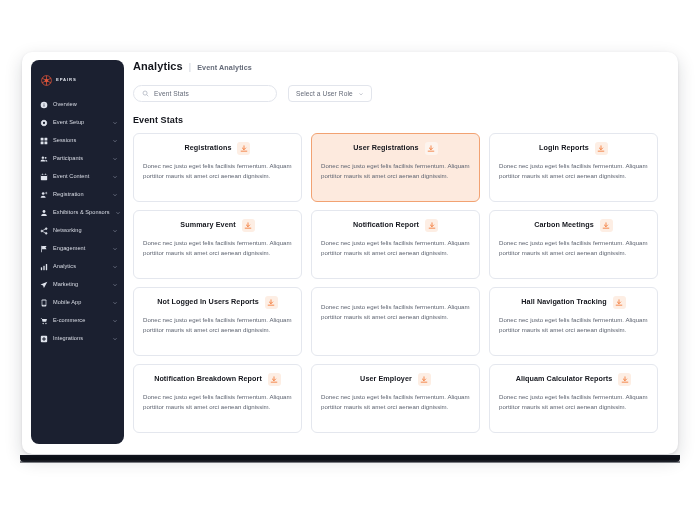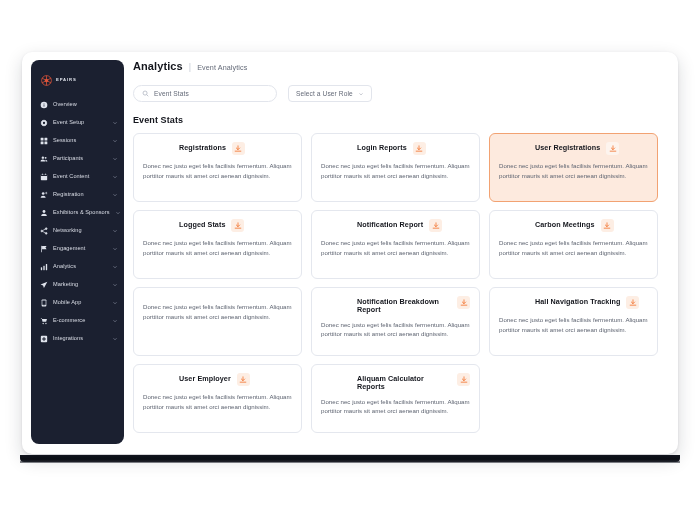--- a/index.html
+++ b/index.html
@@ -129,20 +129,21 @@
     font-size: 11px;
     font-weight: 700;
     color: #14161d;
     letter-spacing: .1px;
   }
   .crumb-sep { color: #c8ccd6; font-size: 9px; }
   .crumb {
     font-size: 7.2px;
     color: #646a78;
     letter-spacing: .1px;
+    font-weight: bold;
   }
 
   .toolbar {
     display: flex;
     align-items: center;
     gap: 11px;
     margin-top: 9px;
   }
   .search-box {
     width: 144px;
@@ -203,23 +204,22 @@
     height: 69px;
     cursor: pointer;
   }
   .card.selected {
     background: #fdeade;
     border-color: #f2a272;
   }
   .card-head {
     display: flex;
     align-items: flex-start;
-    justify-content: flex-start;
+    justify-content: center;
     gap: 6px;
-    margin-left: 36px;
   }
   .card-title {
     font-size: 7.2px;
     font-weight: 700;
     color: #14161d;
     letter-spacing: .08px;
     line-height: 1.1;
     padding-top: 2px;
   }
   .dl-btn {
@@ -528,49 +528,49 @@
           <div class="dl-btn">
             <svg viewBox="0 0 24 24" fill="none" stroke="currentColor" stroke-width="2.4" stroke-linecap="round">
                 <path d="M12 2.5v11M7 9l5 5 5-5"></path>
                 <path d="M3.5 18.5h17"></path>
               </svg>
           </div>
         </div>
         <div class="card-body">Donec nec justo eget felis facilisis fermentum. Aliquam porttitor mauris sit amet orci aenean dignissim.</div>
       </div>
 
+      <div class="card selected">
+        <div class="card-head">
+          <div class="card-title">User Registrations</div>
+          <div class="dl-btn">
+            <svg viewBox="0 0 24 24" fill="none" stroke="currentColor" stroke-width="2.4" stroke-linecap="round">
+                <path d="M12 2.5v11M7 9l5 5 5-5"></path>
+                <path d="M3.5 18.5h17"></path>
+              </svg>
+          </div>
+        </div>
+        <div class="card-body">Donec nec justo eget felis facilisis fermentum. Aliquam porttitor mauris sit amet orci aenean dignissim.</div>
+      </div>
+
       <div class="card">
         <div class="card-head">
           <div class="card-title">Login Reports</div>
           <div class="dl-btn">
             <svg viewBox="0 0 24 24" fill="none" stroke="currentColor" stroke-width="2.4" stroke-linecap="round">
                 <path d="M12 2.5v11M7 9l5 5 5-5"></path>
                 <path d="M3.5 18.5h17"></path>
               </svg>
           </div>
         </div>
         <div class="card-body">Donec nec justo eget felis facilisis fermentum. Aliquam porttitor mauris sit amet orci aenean dignissim.</div>
       </div>
 
-      <div class="card selected">
-        <div class="card-head">
-          <div class="card-title">User Registrations</div>
-          <div class="dl-btn">
-            <svg viewBox="0 0 24 24" fill="none" stroke="currentColor" stroke-width="2.4" stroke-linecap="round">
-                <path d="M12 2.5v11M7 9l5 5 5-5"></path>
-                <path d="M3.5 18.5h17"></path>
-              </svg>
-          </div>
-        </div>
-        <div class="card-body">Donec nec justo eget felis facilisis fermentum. Aliquam porttitor mauris sit amet orci aenean dignissim.</div>
-      </div>
-
-      <div class="card">
-        <div class="card-head">
-          <div class="card-title">Logged Stats</div>
+      <div class="card">
+        <div class="card-head">
+          <div class="card-title">Summary Event</div>
           <div class="dl-btn">
             <svg viewBox="0 0 24 24" fill="none" stroke="currentColor" stroke-width="2.4" stroke-linecap="round">
                 <path d="M12 2.5v11M7 9l5 5 5-5"></path>
                 <path d="M3.5 18.5h17"></path>
               </svg>
           </div>
         </div>
         <div class="card-body">Donec nec justo eget felis facilisis fermentum. Aliquam porttitor mauris sit amet orci aenean dignissim.</div>
       </div>
 
@@ -593,41 +593,53 @@
           <div class="dl-btn">
             <svg viewBox="0 0 24 24" fill="none" stroke="currentColor" stroke-width="2.4" stroke-linecap="round">
                 <path d="M12 2.5v11M7 9l5 5 5-5"></path>
                 <path d="M3.5 18.5h17"></path>
               </svg>
           </div>
         </div>
         <div class="card-body">Donec nec justo eget felis facilisis fermentum. Aliquam porttitor mauris sit amet orci aenean dignissim.</div>
       </div>
 
-
-      <div class="card">
+      <div class="card">
+        <div class="card-head">
+          <div class="card-title">Not Logged In Users Reports</div>
+          <div class="dl-btn">
+            <svg viewBox="0 0 24 24" fill="none" stroke="currentColor" stroke-width="2.4" stroke-linecap="round">
+                <path d="M12 2.5v11M7 9l5 5 5-5"></path>
+                <path d="M3.5 18.5h17"></path>
+              </svg>
+          </div>
+        </div>
+        <div class="card-body">Donec nec justo eget felis facilisis fermentum. Aliquam porttitor mauris sit amet orci aenean dignissim.</div>
+      </div>
+
+      <div class="card">
+        <div class="card-body">Donec nec justo eget felis facilisis fermentum. Aliquam porttitor mauris sit amet orci aenean dignissim.</div>
+      </div>
+
+      <div class="card">
+        <div class="card-head">
+          <div class="card-title">Hall Navigation Tracking</div>
+          <div class="dl-btn">
+            <svg viewBox="0 0 24 24" fill="none" stroke="currentColor" stroke-width="2.4" stroke-linecap="round">
+                <path d="M12 2.5v11M7 9l5 5 5-5"></path>
+                <path d="M3.5 18.5h17"></path>
+              </svg>
+          </div>
+        </div>
         <div class="card-body">Donec nec justo eget felis facilisis fermentum. Aliquam porttitor mauris sit amet orci aenean dignissim.</div>
       </div>
 
       <div class="card">
         <div class="card-head">
           <div class="card-title">Notification Breakdown Report</div>
-          <div class="dl-btn">
-            <svg viewBox="0 0 24 24" fill="none" stroke="currentColor" stroke-width="2.4" stroke-linecap="round">
-                <path d="M12 2.5v11M7 9l5 5 5-5"></path>
-                <path d="M3.5 18.5h17"></path>
-              </svg>
-          </div>
-        </div>
-        <div class="card-body">Donec nec justo eget felis facilisis fermentum. Aliquam porttitor mauris sit amet orci aenean dignissim.</div>
-      </div>
-
-      <div class="card">
-        <div class="card-head">
-          <div class="card-title">Hall Navigation Tracking</div>
           <div class="dl-btn">
             <svg viewBox="0 0 24 24" fill="none" stroke="currentColor" stroke-width="2.4" stroke-linecap="round">
                 <path d="M12 2.5v11M7 9l5 5 5-5"></path>
                 <path d="M3.5 18.5h17"></path>
               </svg>
           </div>
         </div>
         <div class="card-body">Donec nec justo eget felis facilisis fermentum. Aliquam porttitor mauris sit amet orci aenean dignissim.</div>
       </div>
 

